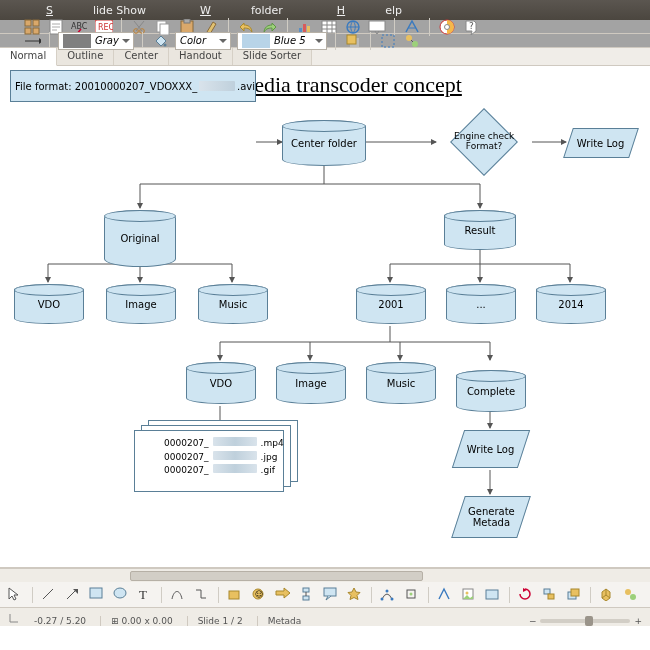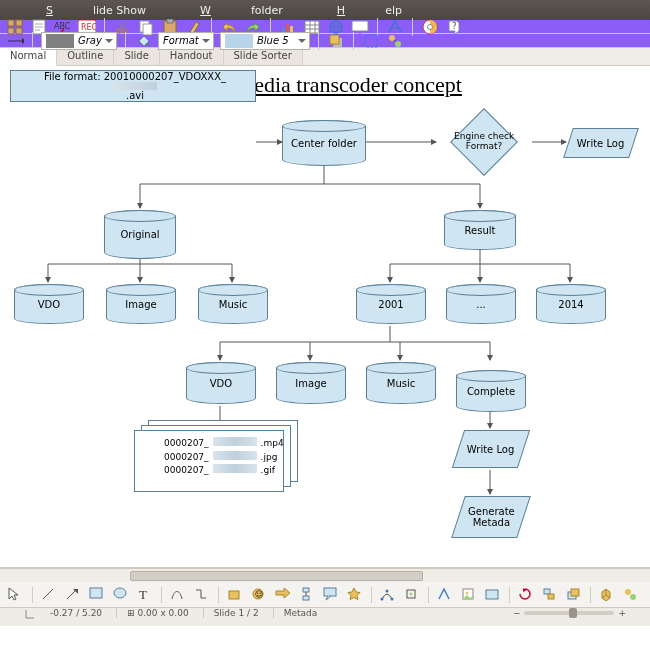--- a/index.html
+++ b/index.html
@@ -2,21 +2,21 @@
 <html><head>
 <meta charset="utf-8">
 <style>
   * { box-sizing: border-box; margin: 0; padding: 0; }
   body { font-family: "DejaVu Sans", Arial, sans-serif; font-size: 11px; background: #fff; width: 650px; height: 650px; overflow: hidden; color: #000; }
   
   .menubar { background: linear-gradient(#5b5650,#4b463f); color: #eee; height: 20px; display: flex; align-items: center; padding: 0 6px; gap: 14px; font-size: 11px; }
   .menubar span { cursor: default; margin-left: 40px; }
   .menubar u { text-decoration: underline; }
   
-  .tb { background: #8b5cf6; border-bottom: 1px solid #cfc9c0; padding: 3px 6px; display: flex; align-items: center; gap: 6px; height: 14px; }
+  .tb { background: #a3a3a3; border-bottom: 1px solid #cfc9c0; padding: 3px 23px; display: flex; align-items: center; gap: 6px; height: 14px; }
   .tb .sep { width: 1px; height: 18px; background: #d0ccc4; margin: 0 2px; }
   .tb .ico { width: 18px; height: 18px; display: inline-flex; align-items: center; justify-content: center; }
   .tb svg { display: block; }
   .drop { display: flex; align-items: center; border: 1px solid #b6b0a6; background: #fff; height: 18px; padding: 0 14px 0 4px; position: relative; font-size: 10px; min-width: 56px; font-style: italic; }
   .drop::after { content: ""; position: absolute; right: 3px; top: 6px; border: 4px solid transparent; border-top-color: #666; }
   .swatch { width: 28px; height: 14px; display: inline-block; margin-right: 4px; }
   
   .tabs { background: #f0ede8; border-bottom: 1px solid #cfc9c0; display: flex; font-size: 10px; height: 18px; }
   .tab { padding: 2px 10px; border-right: 1px solid #d6d0c6; color: #444; cursor: default; background: #eae6df; text-align: center; }
   .tab.active { background: #fff; border-bottom: 1px solid #fff; margin-bottom: -1px; }
@@ -38,21 +38,21 @@
   .file .row { display: flex; gap: 4px; white-space: nowrap; }
   .file .blur { background: linear-gradient(90deg,#d9e3eb,#bfd0dc,#d9e3eb); height: 9px; flex: 0 0 44px; border-radius: 1px; }
   
   svg.conn { position: absolute; left: 0; top: 0; width: 630px; height: 494px; pointer-events: none; }
   svg.conn line, svg.conn polyline { stroke: #555; stroke-width: 1; fill: none; }
   svg.conn .arrow { fill: #555; }
   
   .tb2 { background: #f5f3f0; border-bottom: 1px solid #cfc9c0; height: 26px; display: flex; align-items: center; gap: 8px; padding: 0 8px; }
   .tb2 .ico { width: 16px; height: 16px; }
   
-  .status { background: #efece6; height: 18px; display: flex; align-items: flex-start; font-size: 9px; color: #555; padding: 0 24px; gap: 14px; }
+  .status { background: #efece6; height: 18px; display: flex; align-items: flex-end; font-size: 9px; color: #555; padding: 0 8px; gap: 14px; }
   .status .cell { border-left: 1px solid #cfc9c0; padding-left: 10px; }
   .status .slider { margin-left: auto; display: flex; align-items: center; gap: 4px; }
   .status .track { width: 90px; height: 4px; background: #d2cec6; position: relative; border-radius: 2px; }
   .status .thumb { position: absolute; top: -3px; left: 50%; width: 8px; height: 10px; background: #9a948a; border-radius: 2px; }
   
   .sbar { background: #efece6; border-top: 1px solid #cfc9c0; height: 14px; position: relative; }
   .sbar .thumb { position: absolute; left: 20%; width: 45%; top: 2px; height: 10px; background: #d2cec6; border: 1px solid #b6b0a6; border-radius: 2px; }
 </style>
 </head>
 <body>
@@ -188,21 +188,21 @@
       <span>Gray</span>
     </div>
   <span class="sep"></span>
   <span class="ico">
       <svg width="16" height="16">
         <path d="M4 8l5-5 5 5-5 5z" fill="#cfe5f2" stroke="#5a7f97"></path>
         <circle cx="13" cy="12" r="1.5" fill="#5a7f97"></circle>
       </svg>
     </span>
   <div class="drop">
-      <span>Format</span>
+      <span>Color</span>
     </div>
   <div class="drop" style="min-width:90px">
       <span class="swatch" style="background:#b8d4e8"></span>
       <span>Blue 5</span>
     </div>
   <span class="sep"></span>
   <span class="ico">
       <svg width="14" height="14">
         <rect x="4" y="4" width="9" height="9" fill="#bbb"></rect>
         <rect x="1" y="1" width="9" height="9" fill="#e8c060" stroke="#a8872c"></rect>
@@ -219,21 +219,21 @@
         <circle cx="5" cy="5" r="3" fill="#e8c060"></circle>
         <circle cx="11" cy="11" r="3" fill="#9cd07a"></circle>
         <line x1="7" y1="7" x2="9" y2="9" stroke="#555"></line>
       </svg>
     </span>
 </div>
 
 <div class="tabs">
   <div class="tab active">Normal</div>
   <div class="tab">Outline</div>
-  <div class="tab">Slide</div>
+  <div class="tab">Center</div>
   <div class="tab">Handout</div>
   <div class="tab">Slide Sorter</div>
 </div>
 
 <div class="canvas-wrap">
   <div class="slide">
     <div class="title">Multimedia transcoder concept</div>
 
     <svg class="conn">
       <defs>
@@ -272,35 +272,35 @@
       <line x1="390" y1="272" x2="390" y2="290" marker-end="url(#ah)"></line>
       <line x1="480" y1="272" x2="480" y2="290" marker-end="url(#ah)"></line>
 
       <line x1="210" y1="336" x2="210" y2="360" marker-end="url(#ah)"></line>
 
       <line x1="480" y1="336" x2="480" y2="358" marker-end="url(#ah)"></line>
 
       <line x1="480" y1="400" x2="480" y2="424" marker-end="url(#ah)"></line>
     </svg>
 
-    <div class="shape rect" style="left:0;top:56;width:246px;height:32px;justify-content:flex-start;padding-left:4px;flex-direction:column;">
+    <div class="shape rect" style="left:0;top:56;width:246px;height:32px;justify-content:flex-start;padding-left:4px;">
       <span style="white-space:nowrap">File format: 20010000207_VDOXXX_</span>
       <span style="width:44px;height:10px;background:linear-gradient(90deg,#d9e3eb,#bfd0dc);margin:0 2px;border-radius:1px"></span>
       <span>.avi</span>
     </div>
     <div class="shape cyl" style="left:272px;top:50px;width:84px;height:46px;">Center folder</div>
     <div class="shape diamond" style="left:450px;top:48px;width:48px;height:48px;">
         <span style="font-size:9px;line-height:1.1;white-space:pre">Engine check
 Format?</span>
       </div>
     <div class="shape para" style="left:558px;top:58px;width:66px;height:30px;">
         <span>Write Log</span>
       </div>
 
-    <div class="shape cyl" style="left:94px;top:140px;width:72px;height:49px;">Original</div>
+    <div class="shape cyl" style="left:94px;top:140px;width:72px;height:57px;">Original</div>
     <div class="shape cyl" style="left:434px;top:140px;width:72px;height:40px;">Result</div>
 
     <div class="shape cyl" style="left:4px;top:214px;width:70px;height:40px;">VDO</div>
     <div class="shape cyl" style="left:96px;top:214px;width:70px;height:40px;">Image</div>
     <div class="shape cyl" style="left:188px;top:214px;width:70px;height:40px;">Music</div>
 
     <div class="shape cyl" style="left:346px;top:214px;width:70px;height:40px;">2001</div>
     <div class="shape cyl" style="left:436px;top:214px;width:70px;height:40px;">...</div>
     <div class="shape cyl" style="left:526px;top:214px;width:70px;height:40px;">2014</div>
 

